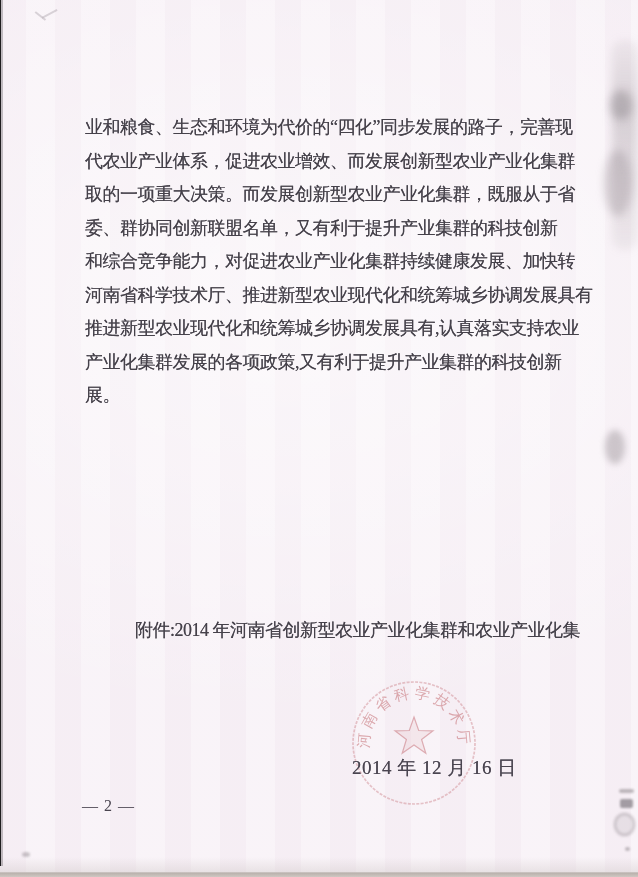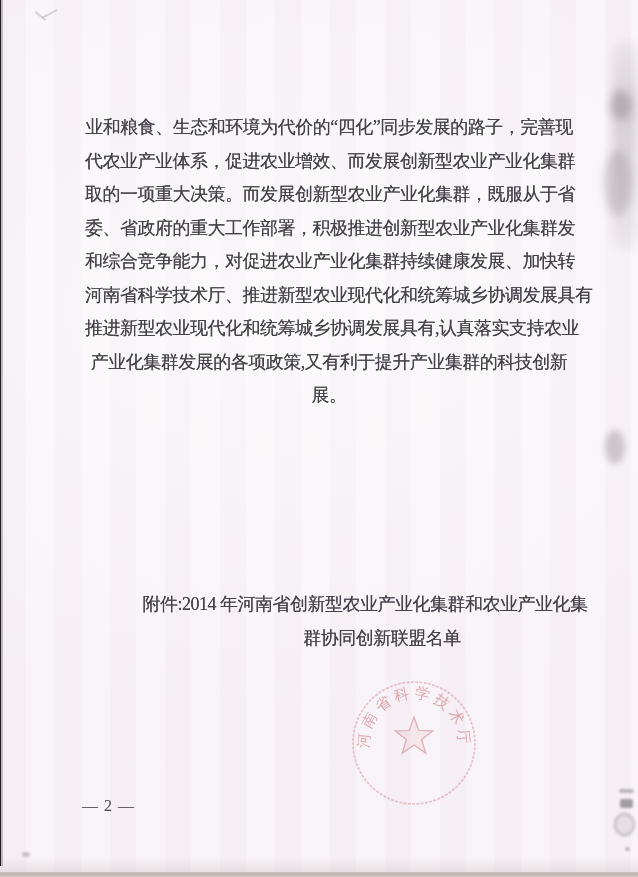--- a/index.html
+++ b/index.html
@@ -3,21 +3,20 @@
 <meta charset="utf-8">
 <style>
   html,body{margin:0;padding:0;background:#e9e4e6;}
   #page{
     position:relative;width:638px;height:877px;overflow:hidden;
     background:
       radial-gradient(ellipse 900px 600px at 45% 35%, rgba(255,255,255,0.5), rgba(255,255,255,0) 70%),
       repeating-linear-gradient(90deg, rgba(235,220,232,0.18) 0 26px, rgba(255,255,255,0.12) 26px 55px),
       #f8f2f7;
     font-family:"Liberation Serif","DejaVu Serif",serif;
-    text-align:center;
   }
   
   .edge-left{position:absolute;left:0;top:0;width:3px;height:866px;
     background:linear-gradient(90deg,#1f1d1f 0 1.5px,rgba(90,85,90,0.35) 1.5px 3px);}
   .edge-bottom{position:absolute;left:0;bottom:0;width:638px;height:6px;
     background:linear-gradient(180deg,rgba(198,190,186,0) 0,#b9b1ac 2px,#cfc7c2 6px);}
   .edge-bottom-fade{position:absolute;left:0;bottom:6px;width:638px;height:14px;
     background:linear-gradient(180deg,rgba(215,205,205,0) 0,rgba(205,196,196,0.35) 100%);}
   .smudge{position:absolute;border-radius:50%;filter:blur(4px);}
   .s1{right:0;top:40px;width:26px;height:210px;border-radius:12px;
@@ -36,21 +35,21 @@
   .mark-tl:before{left:2px;top:9px;width:13px;height:1.6px;transform:rotate(38deg);}
   .mark-tl:after{left:9px;top:7px;width:17px;height:1.6px;transform:rotate(-28deg);}
 
   
   .tblock{position:absolute;color:#45414a;}
   .tline{height:33.5px;line-height:33.5px;font-size:18px;letter-spacing:-0.5px;
          white-space:nowrap;text-shadow:0 0 0.5px rgba(69,65,74,0.8);}
   #para1{left:85px;top:111px;width:488px;}
   #para2{left:85px;top:448px;width:488px;}
   #para2 .tline:first-child{padding-left:38px;}
-  #attachment{left:135px;top:588px;width:460px;}
+  #attachment{left:135px;top:614px;width:460px;}
   #attachment .tline + .tline{margin-left:34px;}
   #date-line{left:352px;top:757px;height:22px;line-height:22px;font-size:19px;
              letter-spacing:0.5px;color:#4a4550;white-space:nowrap;
              text-shadow:0 0 0.5px rgba(74,69,80,0.8);z-index:3;}
   #page-number{left:82px;top:796px;height:20px;line-height:20px;font-size:16px;
                letter-spacing:1px;color:#4a4550;}
 
   
   #seal{position:absolute;left:344px;top:673px;width:140px;height:140px;z-index:2;}
 </style>
@@ -67,44 +66,44 @@
   <div class="smudge s5"></div>
   <div class="smudge s6"></div>
   <div class="smudge s7"></div>
   <div class="smudge s8"></div>
   <div class="smudge s9"></div>
 
   <div id="para1" class="tblock">
     <div class="tline">业和粮食、生态和环境为代价的“四化”同步发展的路子，完善现</div>
     <div class="tline">代农业产业体系，促进农业增效、而发展创新型农业产业化集群</div>
     <div class="tline">取的一项重大决策。而发展创新型农业产业化集群，既服从于省</div>
-    <div class="tline">委、省政府的重大工作部署，积极推进创新型农业产业化集群发</div>
+    <div class="tline">委、群协同创新联盟名单，又有利于提升产业集群的科技创新</div>
     <div class="tline">和综合竞争能力，对促进农业产业化集群持续健康发展、加快转</div>
     <div class="tline">河南省科学技术厅、推进新型农业现代化和统筹城乡协调发展具有</div>
     <div class="tline">推进新型农业现代化和统筹城乡协调发展具有,认真落实支持农业</div>
     <div class="tline">产业化集群发展的各项政策,又有利于提升产业集群的科技创新</div>
     <div class="tline">展。</div>
   </div>
 
 
   <div id="attachment" class="tblock">
     <div class="tline">附件:2014 年河南省创新型农业产业化集群和农业产业化集</div>
-    <div class="tline">群协同创新联盟名单</div>
   </div>
 
   <svg id="seal" viewBox="0 0 140 140">
     <circle cx="70" cy="70" r="61" fill="none" stroke="rgba(201,118,125,0.50)" stroke-width="1.7" stroke-dasharray="3 1.3" opacity="0.8"></circle>
     <polygon points="70,44 74.7,57.5 89,57.8 77.6,66.5 81.8,80.2 70,72 58.2,80.2 62.4,66.5 51,57.8 65.3,57.5" fill="rgba(215,140,146,0.12)" stroke="rgba(201,118,125,0.55)" stroke-width="1.2"></polygon>
     <defs>
       <path id="sealArc" d="M 27.7 85.4 A 45 45 0 1 1 112.3 85.4" fill="none"></path>
     </defs>
     <text font-size="15" fill="rgba(195,105,111,0.55)" letter-spacing="4" font-family="Liberation Serif, DejaVu Serif, serif">
       <textPath href="#sealArc" startOffset="50%" text-anchor="middle">河南省科学技术厅</textPath>
     </text>
   </svg>
 
+  <div id="date-line" class="tblock">2014 年 12 月 16 日</div>
 
   <div id="page-number" class="tblock">— 2 —</div>
 
   <div class="edge-bottom-fade"></div>
   <div class="edge-bottom"></div>
   <div class="edge-left"></div>
 </div>
 
 </body></html>

